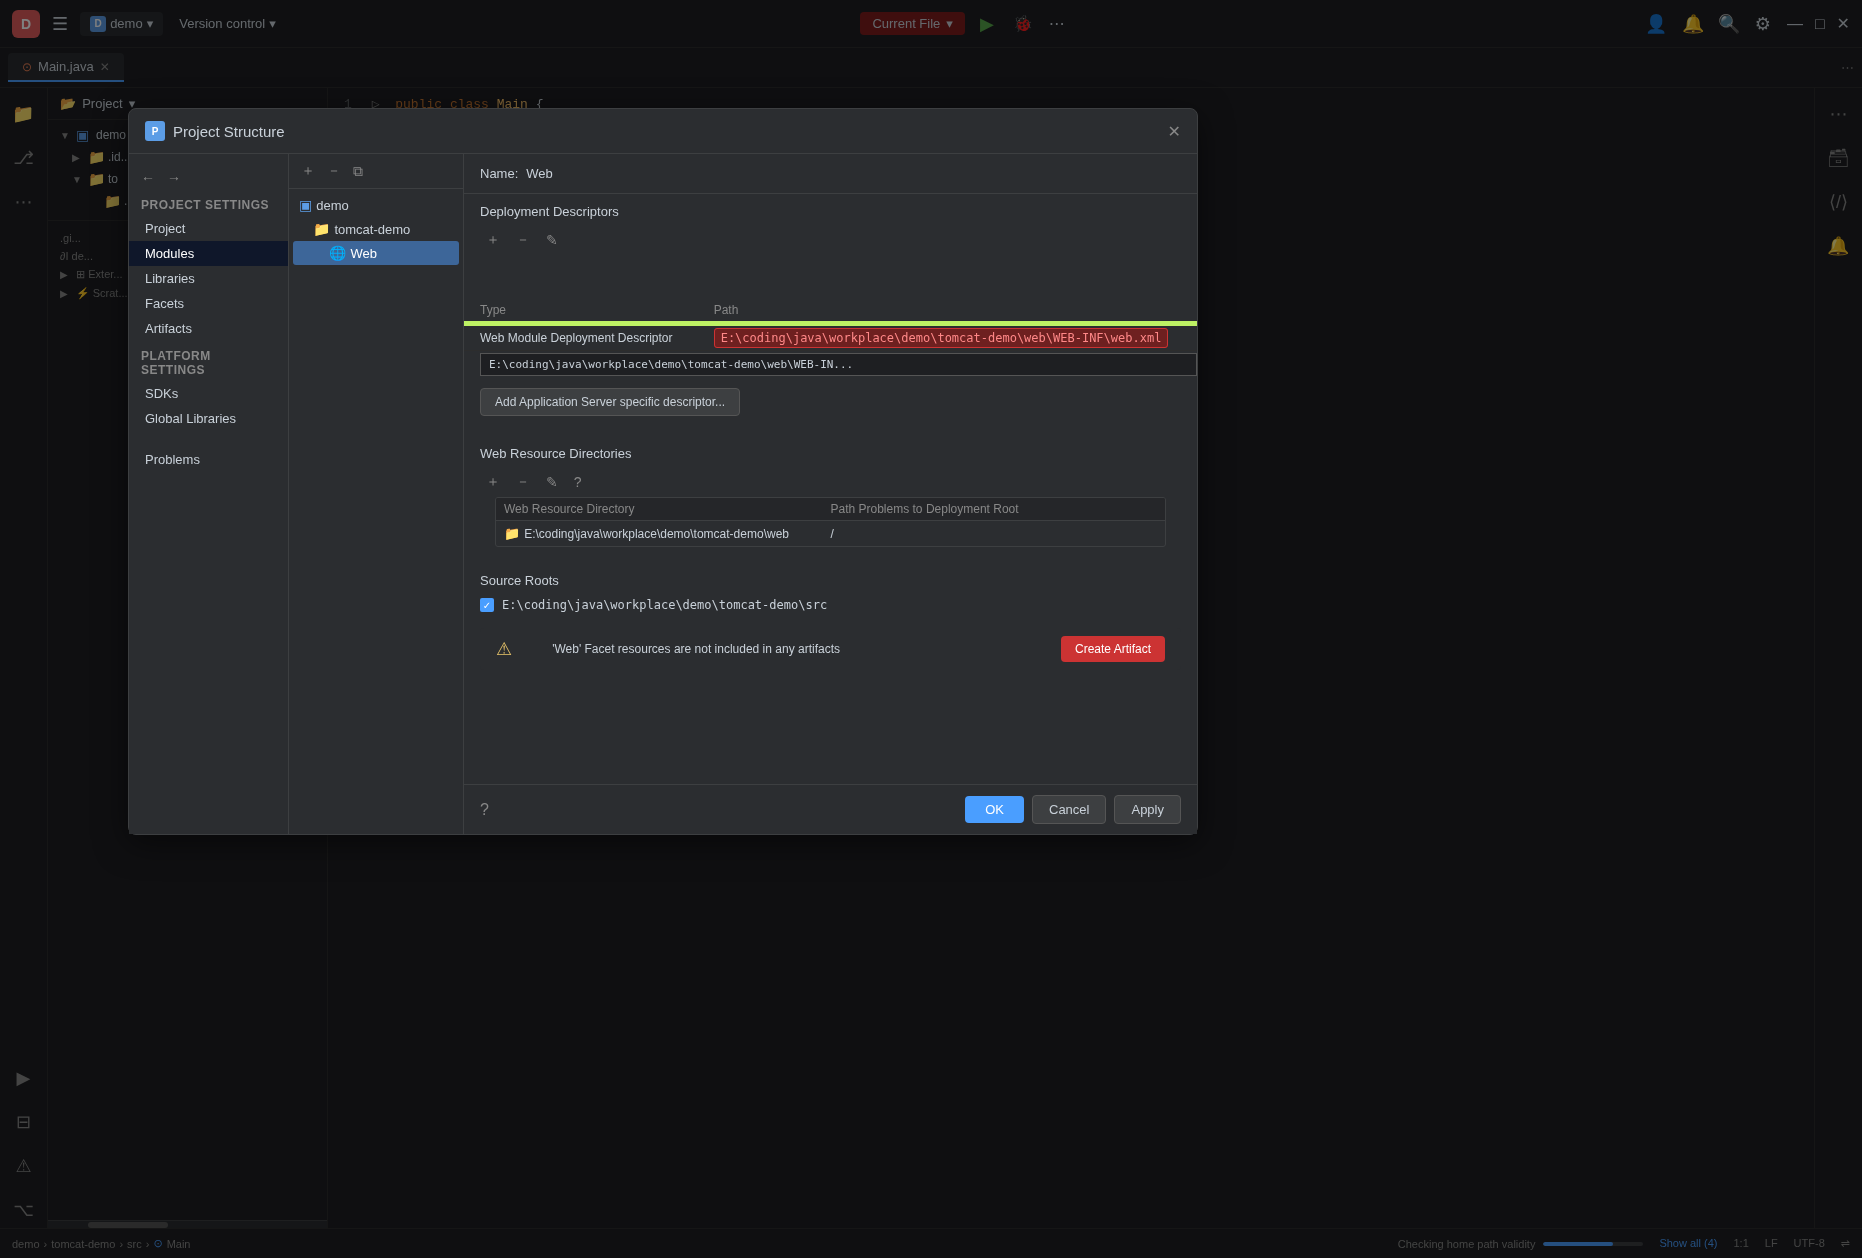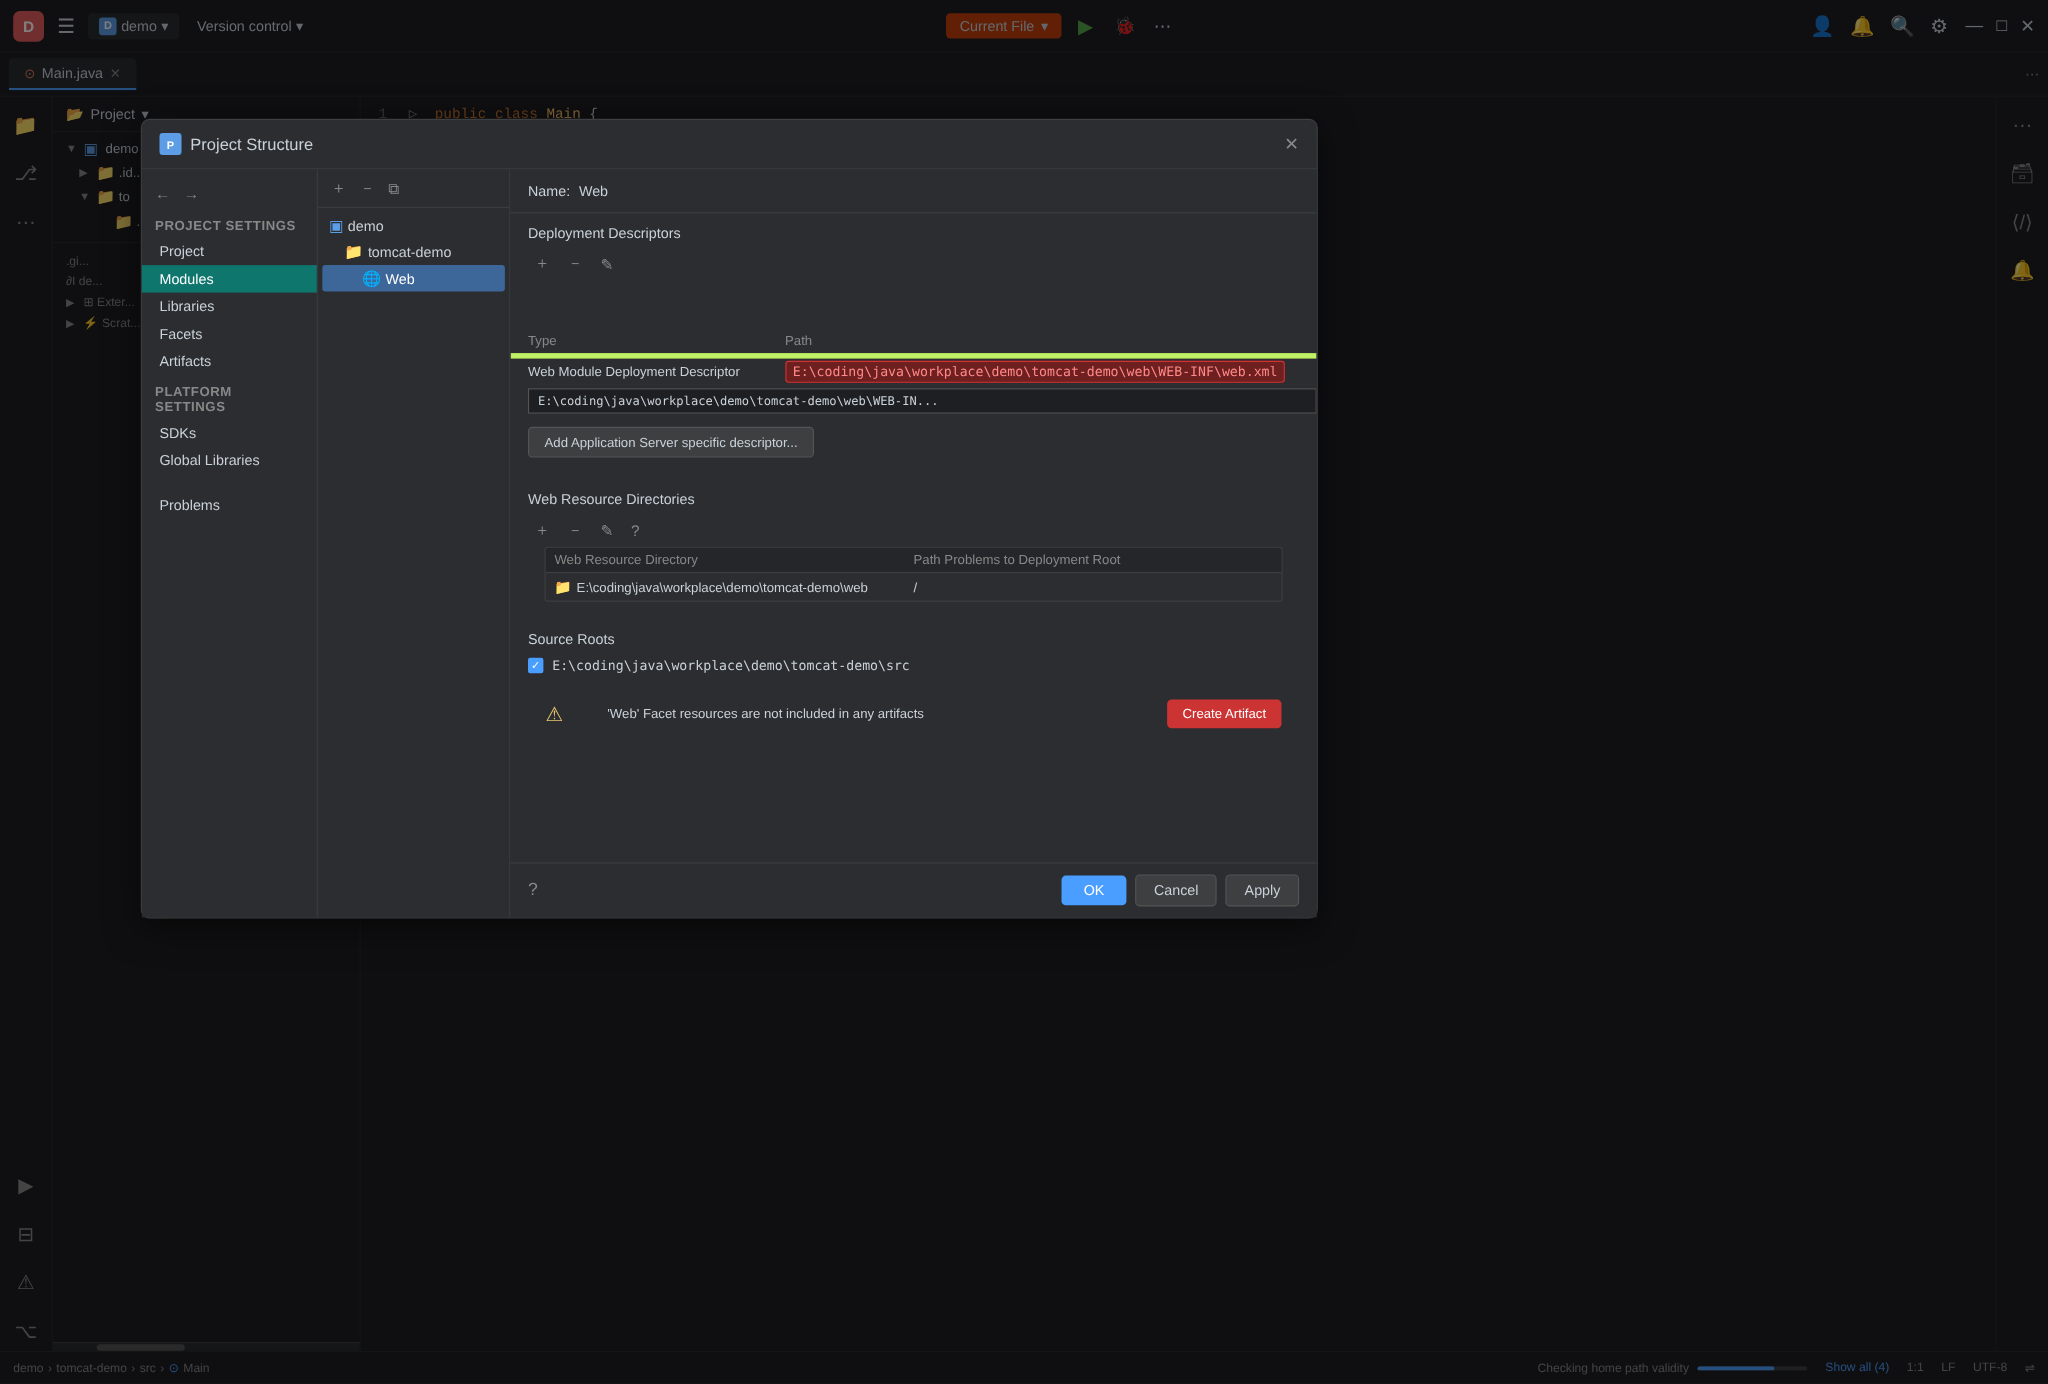--- a/index.html
+++ b/index.html
@@ -6,21 +6,21 @@
     body { font-family: 'Segoe UI', Arial, sans-serif; background: #1e1f22; color: #c9d1d9; font-size: 13px; width: 1862px; height: 1258px; overflow: hidden; position: relative; }
 
     
     .topbar { display: flex; align-items: center; height: 48px; background: #1e1f22; border-bottom: 1px solid #2d2d2d; padding: 0 12px; gap: 8px; }
     .topbar-logo { width: 28px; height: 28px; background: #e05c5c; border-radius: 6px; display: flex; align-items: center; justify-content: center; color: white; font-weight: bold; font-size: 14px; flex-shrink: 0; }
     .topbar-menu { color: #c9d1d9; font-size: 18px; cursor: pointer; padding: 4px; }
     .topbar-project { display: flex; align-items: center; gap: 4px; background: #2b2d30; padding: 4px 10px; border-radius: 4px; cursor: pointer; color: #c9d1d9; }
     .topbar-project .proj-icon { width: 16px; height: 16px; background: #5c9de6; border-radius: 3px; display: inline-flex; align-items: center; justify-content: center; color: white; font-size: 10px; font-weight: bold; }
     .topbar-version-control { display: flex; align-items: center; gap: 4px; color: #c9d1d9; cursor: pointer; padding: 4px 8px; }
     .topbar-center { flex: 1; display: flex; align-items: center; justify-content: center; gap: 8px; }
-    .current-file-btn { display: flex; align-items: center; gap: 6px; background: #c2410c; padding: 4px 12px; border-radius: 4px; cursor: pointer; color: #c9d1d9; text-align: right; }
+    .current-file-btn { display: flex; align-items: center; gap: 6px; background: #7f1d1d; padding: 4px 12px; border-radius: 4px; cursor: pointer; color: #c9d1d9; text-align: right; }
     .run-btn { width: 28px; height: 28px; background: transparent; border: none; color: #57a64a; font-size: 18px; cursor: pointer; display: flex; align-items: center; justify-content: center; }
     .debug-btn { width: 28px; height: 28px; background: transparent; border: none; color: #e8a84c; font-size: 16px; cursor: pointer; display: flex; align-items: center; justify-content: center; }
     .more-btn { color: #c9d1d9; cursor: pointer; font-size: 16px; padding: 4px; }
     .topbar-right { display: flex; align-items: center; gap: 14px; margin-left: auto; }
     .topbar-icon { color: #c9d1d9; font-size: 18px; cursor: pointer; }
     .win-controls { display: flex; align-items: center; gap: 12px; margin-left: 8px; }
     .win-control { color: #c9d1d9; font-size: 16px; cursor: pointer; }
 
     
     .editor-tabs { display: flex; align-items: center; height: 40px; background: #1e1f22; border-bottom: 1px solid #2d2d2d; padding-left: 8px; }
@@ -79,21 +79,21 @@
     .dialog-close { margin-left: auto; color: #888; cursor: pointer; font-size: 16px; }
 
     .dialog-body { display: flex; height: 680px; }
 
     
     .dialog-leftnav { width: 160px; background: #2b2d30; border-right: 1px solid #3d3f41; padding: 8px 0; display: flex; flex-direction: column; }
     .nav-back-fwd { display: flex; gap: 4px; padding: 4px 8px; }
     .nav-btn { color: #888; font-size: 14px; cursor: pointer; padding: 2px 4px; }
     .nav-section-title { font-size: 12px; font-weight: 600; color: #888; padding: 8px 12px 4px; text-transform: uppercase; letter-spacing: 0.5px; }
     .nav-item { padding: 5px 12px 5px 16px; color: #c9d1d9; cursor: pointer; font-size: 13px; border-radius: 0; }
-    .nav-item.active { background: #0f766e; color: #fff; }
+    .nav-item.active { background: #0f172a; color: #fff; }
 
     
     .dialog-tree { width: 175px; background: #2b2d30; border-right: 1px solid #3d3f41; display: flex; flex-direction: column; }
     .tree-toolbar { display: flex; align-items: center; gap: 4px; padding: 6px 8px; border-bottom: 1px solid #3d3f41; }
     .tree-tool-btn { color: #888; font-size: 14px; cursor: pointer; padding: 2px 4px; border-radius: 3px; }
     .struct-tree { flex: 1; padding: 4px; }
     .struct-item { display: flex; align-items: center; gap: 4px; padding: 4px 6px; cursor: pointer; border-radius: 3px; }
     .struct-item.selected { background: #3d6699; color: #fff; }
     .struct-icon { font-size: 14px; }
     .struct-label { font-size: 13px; }

